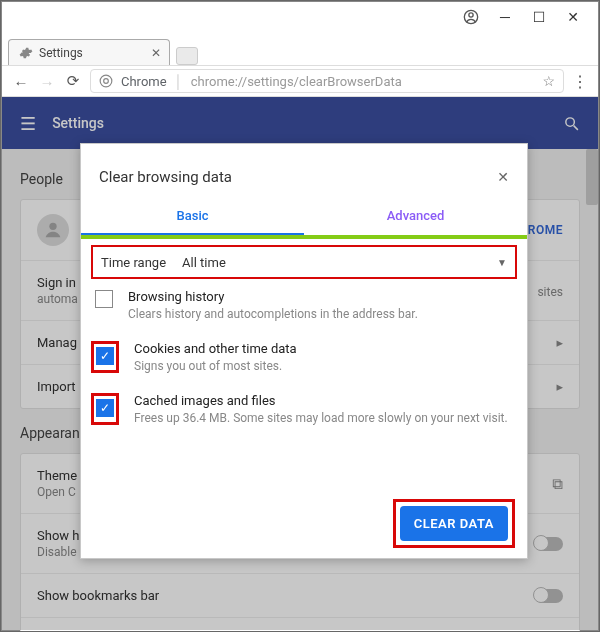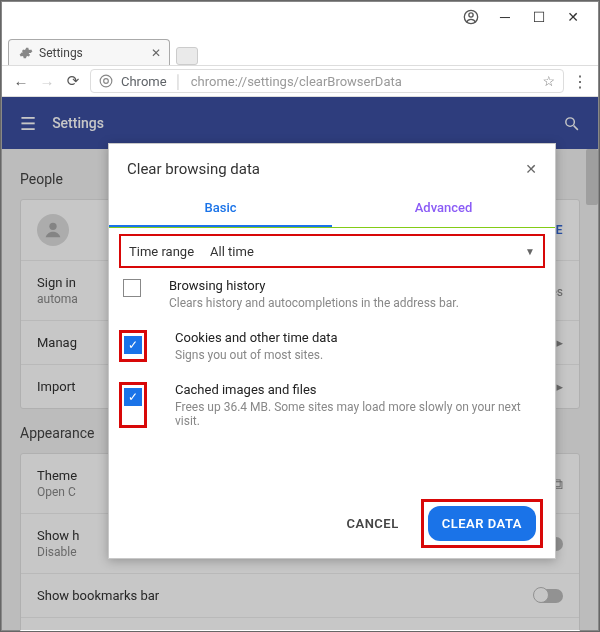--- a/index.html
+++ b/index.html
@@ -43,40 +43,40 @@
   .signinbtn { margin-left:auto; color:#3367d6; font-weight:600; font-size:12px; letter-spacing:.5px;}
   .openext { color:#888; font-size:15px; }
   .toggle { width:28px; height:14px; background:#bbb; border-radius:10px; position:relative;}
   .toggle .knob { width:16px; height:16px; background:#fff; border:1px solid #bbb; border-radius:50%; position:absolute; top:-2px; left:-2px; }
   .scrollbar { position:absolute; right:0; top:0; width:12px; height:56px; background:#ccc; border-radius:2px;}
 
   
   .backdrop { position:absolute; inset:0; background:rgba(0,0,0,.22); top:95px;}
 
   
-  .dialog { position:absolute; left:78px; top:141px; width:448px; height:416px; background:#fff; border:1px solid #c8c8c8; box-shadow:0 2px 10px rgba(0,0,0,.25); padding:16px 0 0 0;margin-left:28px; }
+  .dialog { position:absolute; left:78px; top:141px; width:448px; height:416px; background:#fff; border:1px solid #c8c8c8; box-shadow:0 2px 10px rgba(0,0,0,.25); padding:24px 0 0 0; }
   .dlgtitle { font-size:15px; color:#333; padding:0 18px; display:flex; align-items:center;}
   .dlgclose { margin-left:auto; color:#666; font-size:14px;}
-  .tabs { display:flex; margin-top:12px; border-bottom:1px solid #84cc16; }
+  .tabs { display:flex; margin-top:12px; border-bottom:4px solid #84cc16; }
   .tabh { flex:1; text-align:center; font-size:13px; padding:10px 0; color:#8b5cf6; font-weight:500;}
   .tabh.active { color:#1a73e8; border-bottom:2px solid #1a73e8; }
   .trrow { margin:6px 10px 0 10px; border:2.5px solid #d80808; padding:6px 8px; display:flex; align-items:center; font-size:13px; color:#333; height:34px;}
   .trlabel { margin-right:16px;}
   .trsel { display:flex; align-items:center; flex:1;}
   .trsel .tri { margin-left:auto; color:#666; font-size:10px;}
-  .opt { display:flex; padding:10px 18px 10px 14px; gap:28px; font-size:13px; }
+  .opt { display:flex; padding:10px 18px 10px 14px; gap:15px; font-size:13px; }
   .ckwrap { width:18px; height:18px; margin-top:1px; border:1.5px solid #888; display:flex; align-items:center; justify-content:center; }
   .ckwrap.checked { background:#1a73e8; border-color:#1a73e8; }
   .cktick { color:#fff; font-size:12px; }
   .rbox-thick { padding:2px; border:3px solid #d80808; }
   .optbody .t { color:#222; }
   .optbody .s { color:#888; font-size:12px; margin-top:3px; }
   .dlgbtns { position:absolute; bottom:10px; right:12px; display:flex; align-items:center; gap:10px;}
   .btn-cancel { color:#444; font-size:13px; font-weight:600; letter-spacing:.5px; padding:8px 12px;}
-  .btn-primary { background:#1a73e8; color:#fff; font-size:13px; font-weight:600; letter-spacing:.5px; padding:10px 14px; border-radius:12px;}
+  .btn-primary { background:#1a73e8; color:#fff; font-size:13px; font-weight:600; letter-spacing:.5px; padding:10px 14px; border-radius:4px;}
   .primarywrap { border:3px solid #d80808; padding:4px; }
 
   svg.g { display:block;}
 </style>
 </head>
 <body>
 
 <div class="window">
 
   <div class="titlebar">
@@ -243,20 +243,19 @@
             <span class="cktick">✓</span>
           </div>
         </div>
       <div class="optbody">
         <div class="t">Cached images and files</div>
         <div class="s">Frees up 36.4 MB. Some sites may load more slowly on your next visit.</div>
       </div>
     </div>
 
     <div class="dlgbtns">
-      <div class="btn-cancel">CANCEL</div>
       <div class="primarywrap">
         <div class="btn-primary">CLEAR DATA</div>
       </div>
     </div>
   </div>
 
 </div>
 
 </body></html>

